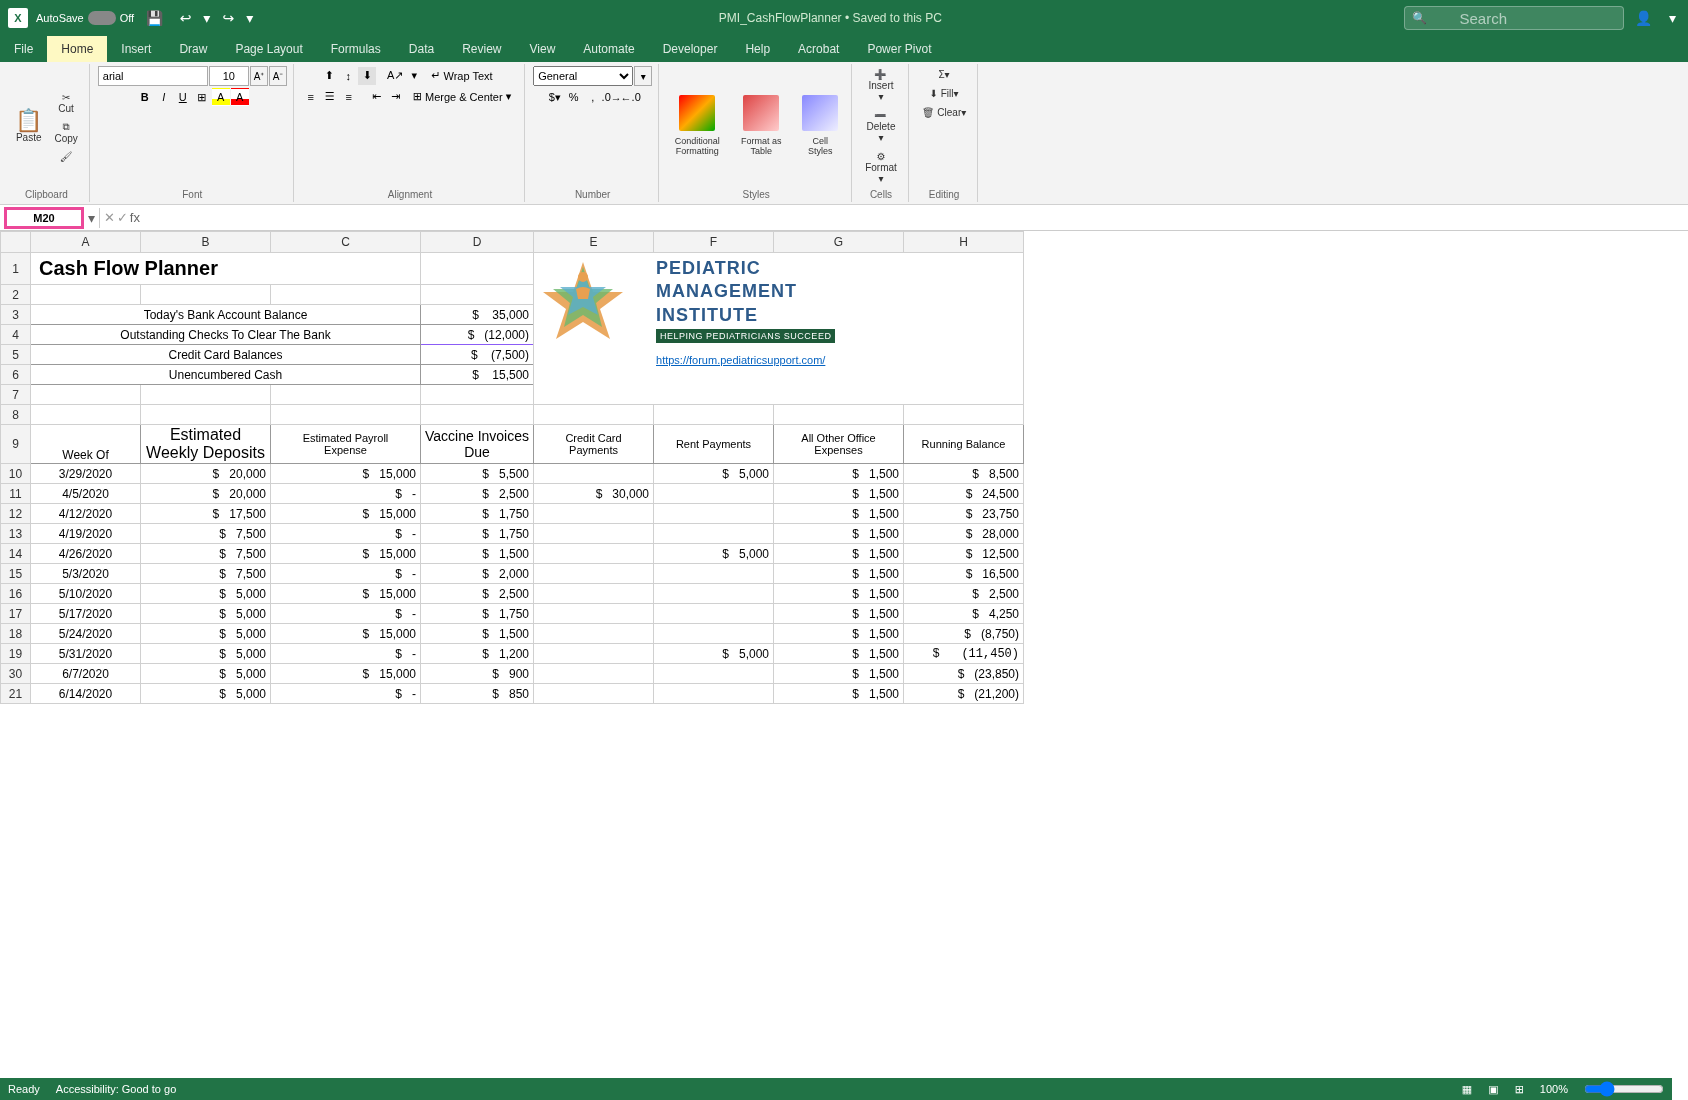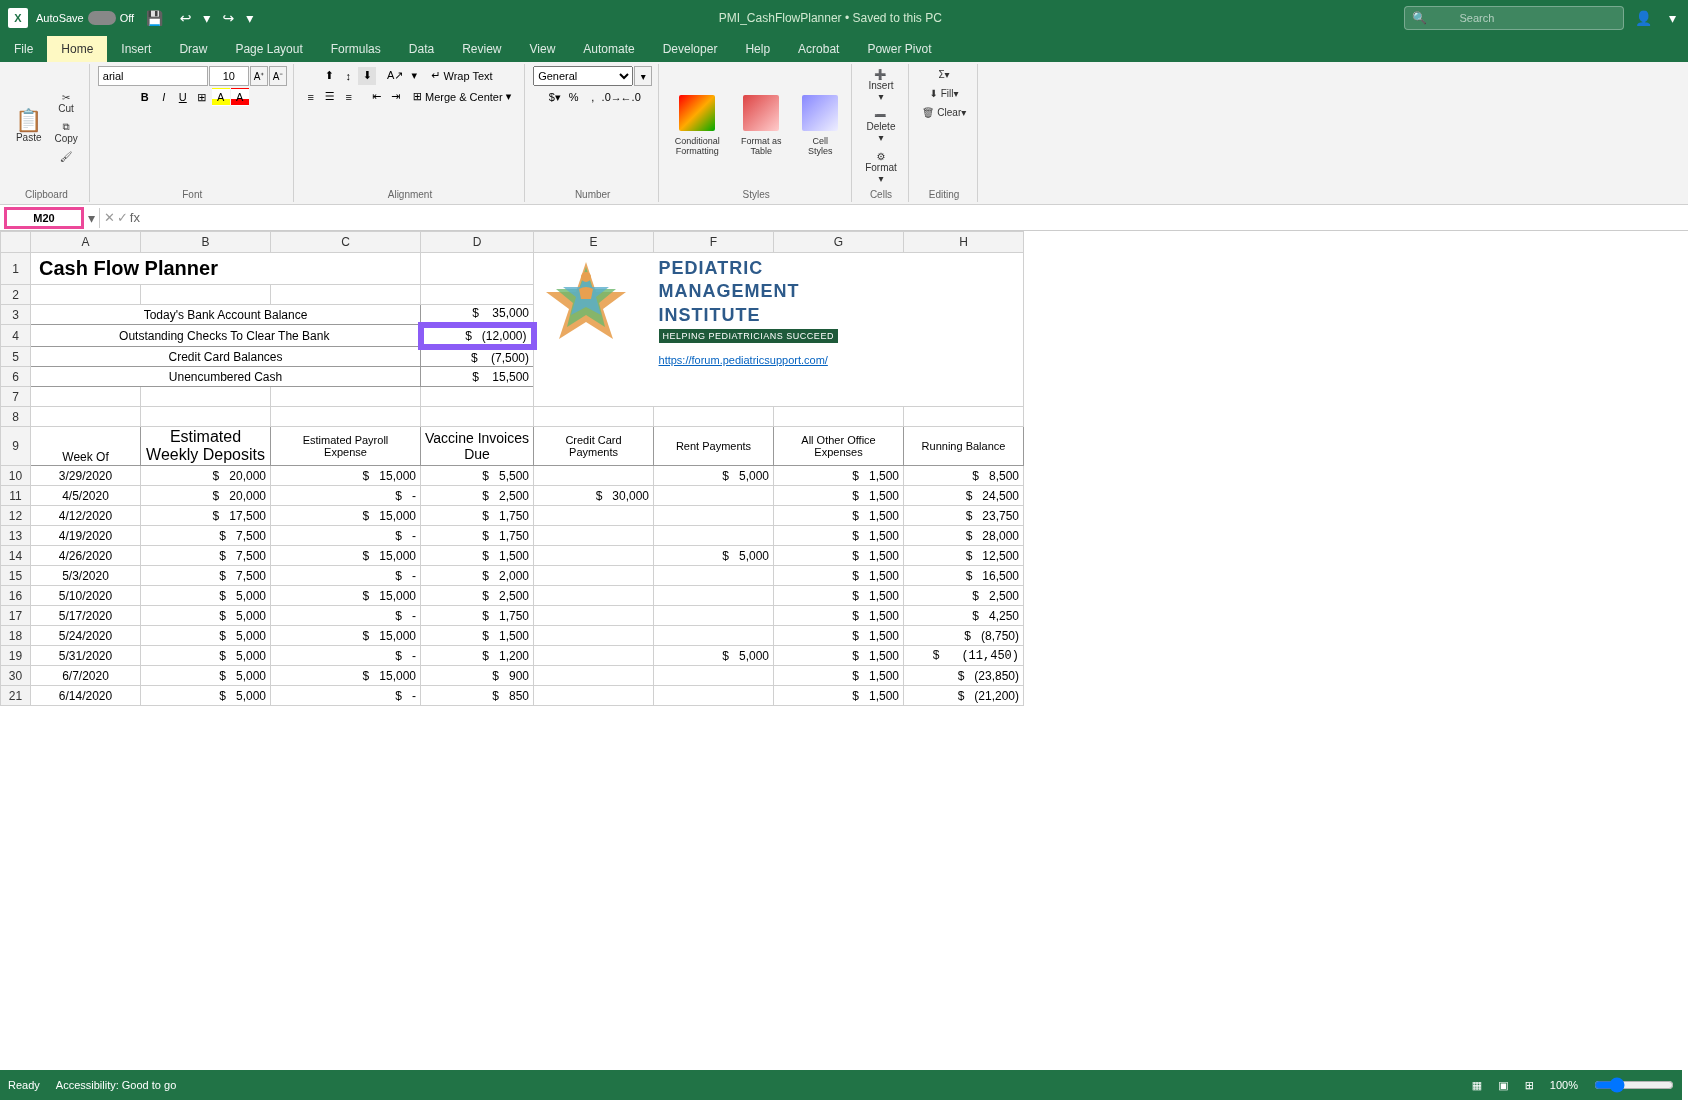--- a/index.html
+++ b/index.html
@@ -15,21 +15,21 @@
       gap: 8px;
       color: #fff;
     }
     #titlebar .app-icon { width: 20px; height: 20px; background: #fff; border-radius: 2px; display: flex; align-items: center; justify-content: center; }
     #titlebar .app-icon span { color: #1e7145; font-weight: bold; font-size: 11px; }
     .autosave-area { display: flex; align-items: center; gap: 4px; font-size: 11px; }
     .toggle { background: #ccc; border-radius: 10px; width: 28px; height: 14px; display: inline-block; position: relative; }
     .toggle-off { background: #888; }
     .title-center { flex: 1; text-align: center; font-size: 12px; color: #d0e8d0; }
     .search-box { background: rgba(255,255,255,0.15); border: 1px solid rgba(255,255,255,0.3); border-radius: 4px; height: 24px; width: 220px; display: flex; align-items: center; padding: 0 8px; gap: 4px; }
-    .search-box input { background: transparent; border: none; outline: none; color: #fff; font-size: 11px; width: 100%; padding-left: 28px; }
+    .search-box input { background: transparent; border: none; outline: none; color: #fff; font-size: 15px; width: 100%; padding-left: 28px; }
     .search-box input::placeholder { color: rgba(255,255,255,0.6); }
     .undo-redo { display: flex; gap: 4px; }
     .icon-btn { background: none; border: none; color: #fff; cursor: pointer; font-size: 14px; padding: 2px 4px; }
 
     
     #ribbon { background: #f3f3f3; border-bottom: 1px solid #d0d0d0; }
     #tabs { background: #1e7145; display: flex; gap: 0; }
     .tab { padding: 6px 14px; font-size: 12px; color: rgba(255,255,255,0.85); cursor: pointer; }
     .tab.active { background: #fef9c3; color: #333; }
 
@@ -65,21 +65,21 @@
     td { background: #fff; padding: 1px 4px; height: 20px; }
     .center { text-align: center; }
     .right { text-align: right; }
 
     
     .align-btn { width: 18px; height: 18px; background: none; border: 1px solid transparent; cursor: pointer; display: flex; align-items: center; justify-content: center; font-size: 11px; }
 
     
     .wrap-btn { background: none; border: 1px solid transparent; cursor: pointer; padding: 2px 6px; font-size: 11px; display: flex; align-items: center; gap: 3px; border-radius: 2px; }
 
-    #statusbar { background: #217346; color: #fff; height: 30px; display: flex; align-items: center; padding: 0 8px; font-size: 11px; gap: 16px; position: fixed; bottom: 0; left: 0; right: 6px; }
+    #statusbar { background: #217346; color: #fff; height: 22px; display: flex; align-items: center; padding: 0 8px; font-size: 11px; gap: 16px; position: fixed; bottom: 0; left: 0; right: 16px; }
   </style>
 </head>
 <body>
 
 <div id="titlebar">
   <div class="app-icon">
       <span>X</span>
     </div>
   <div class="autosave-area">
     <span>AutoSave</span>
@@ -339,21 +339,21 @@
 
       <tr>
         <td class="row-num">3</td>
         <td colspan="3" class="center" style="border:1px solid #999;">Today's Bank Account Balance</td>
         <td class="right" style="border:1px solid #999;">$&nbsp;&nbsp;&nbsp;&nbsp;35,000</td>
       </tr>
 
       <tr>
         <td class="row-num">4</td>
         <td colspan="3" class="center" style="border:1px solid #999;">Outstanding Checks To Clear The Bank</td>
-        <td class="right" style="border:6px solid #8b5cf6;">$&nbsp;&nbsp;&nbsp;(12,000)</td>
+        <td class="right" style="border:1px solid #8b5cf6;">$&nbsp;&nbsp;&nbsp;(12,000)</td>
       </tr>
 
       <tr>
         <td class="row-num">5</td>
         <td colspan="3" class="center" style="border:1px solid #999;">Credit Card Balances</td>
         <td class="right" style="border:1px solid #999;">$&nbsp;&nbsp;&nbsp;&nbsp;(7,500)</td>
       </tr>
 
       <tr>
         <td class="row-num">6</td>

